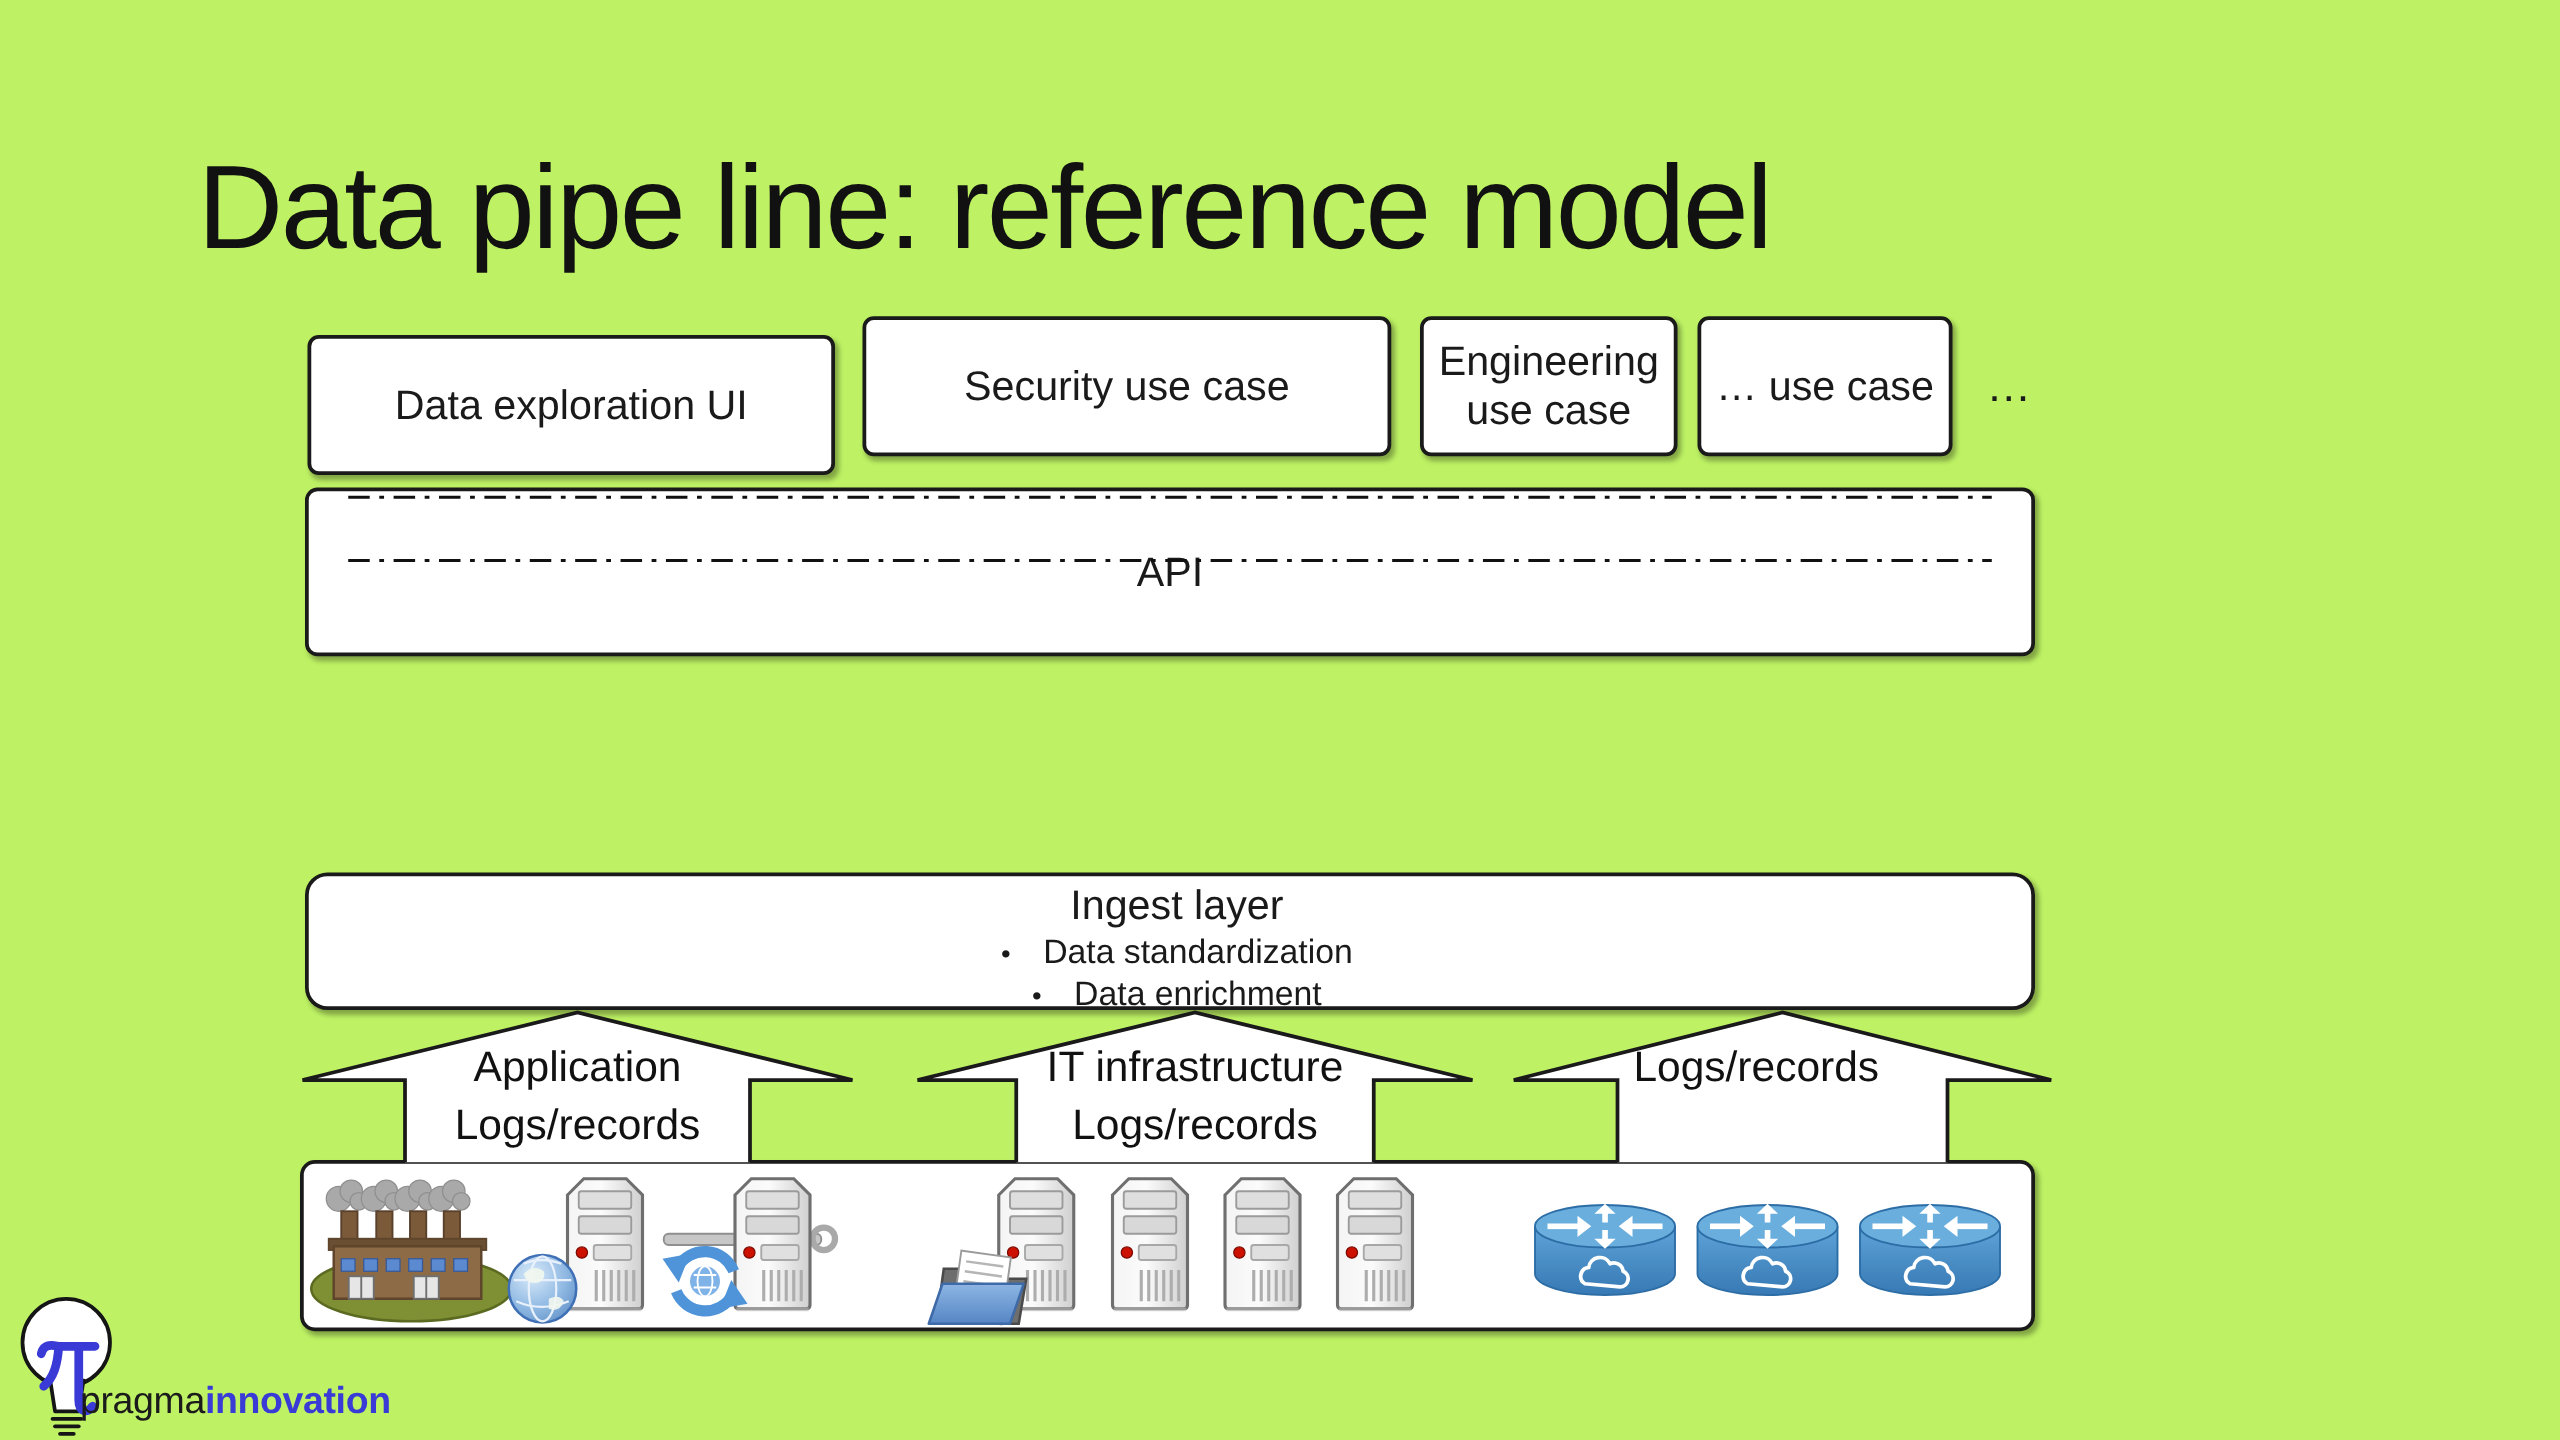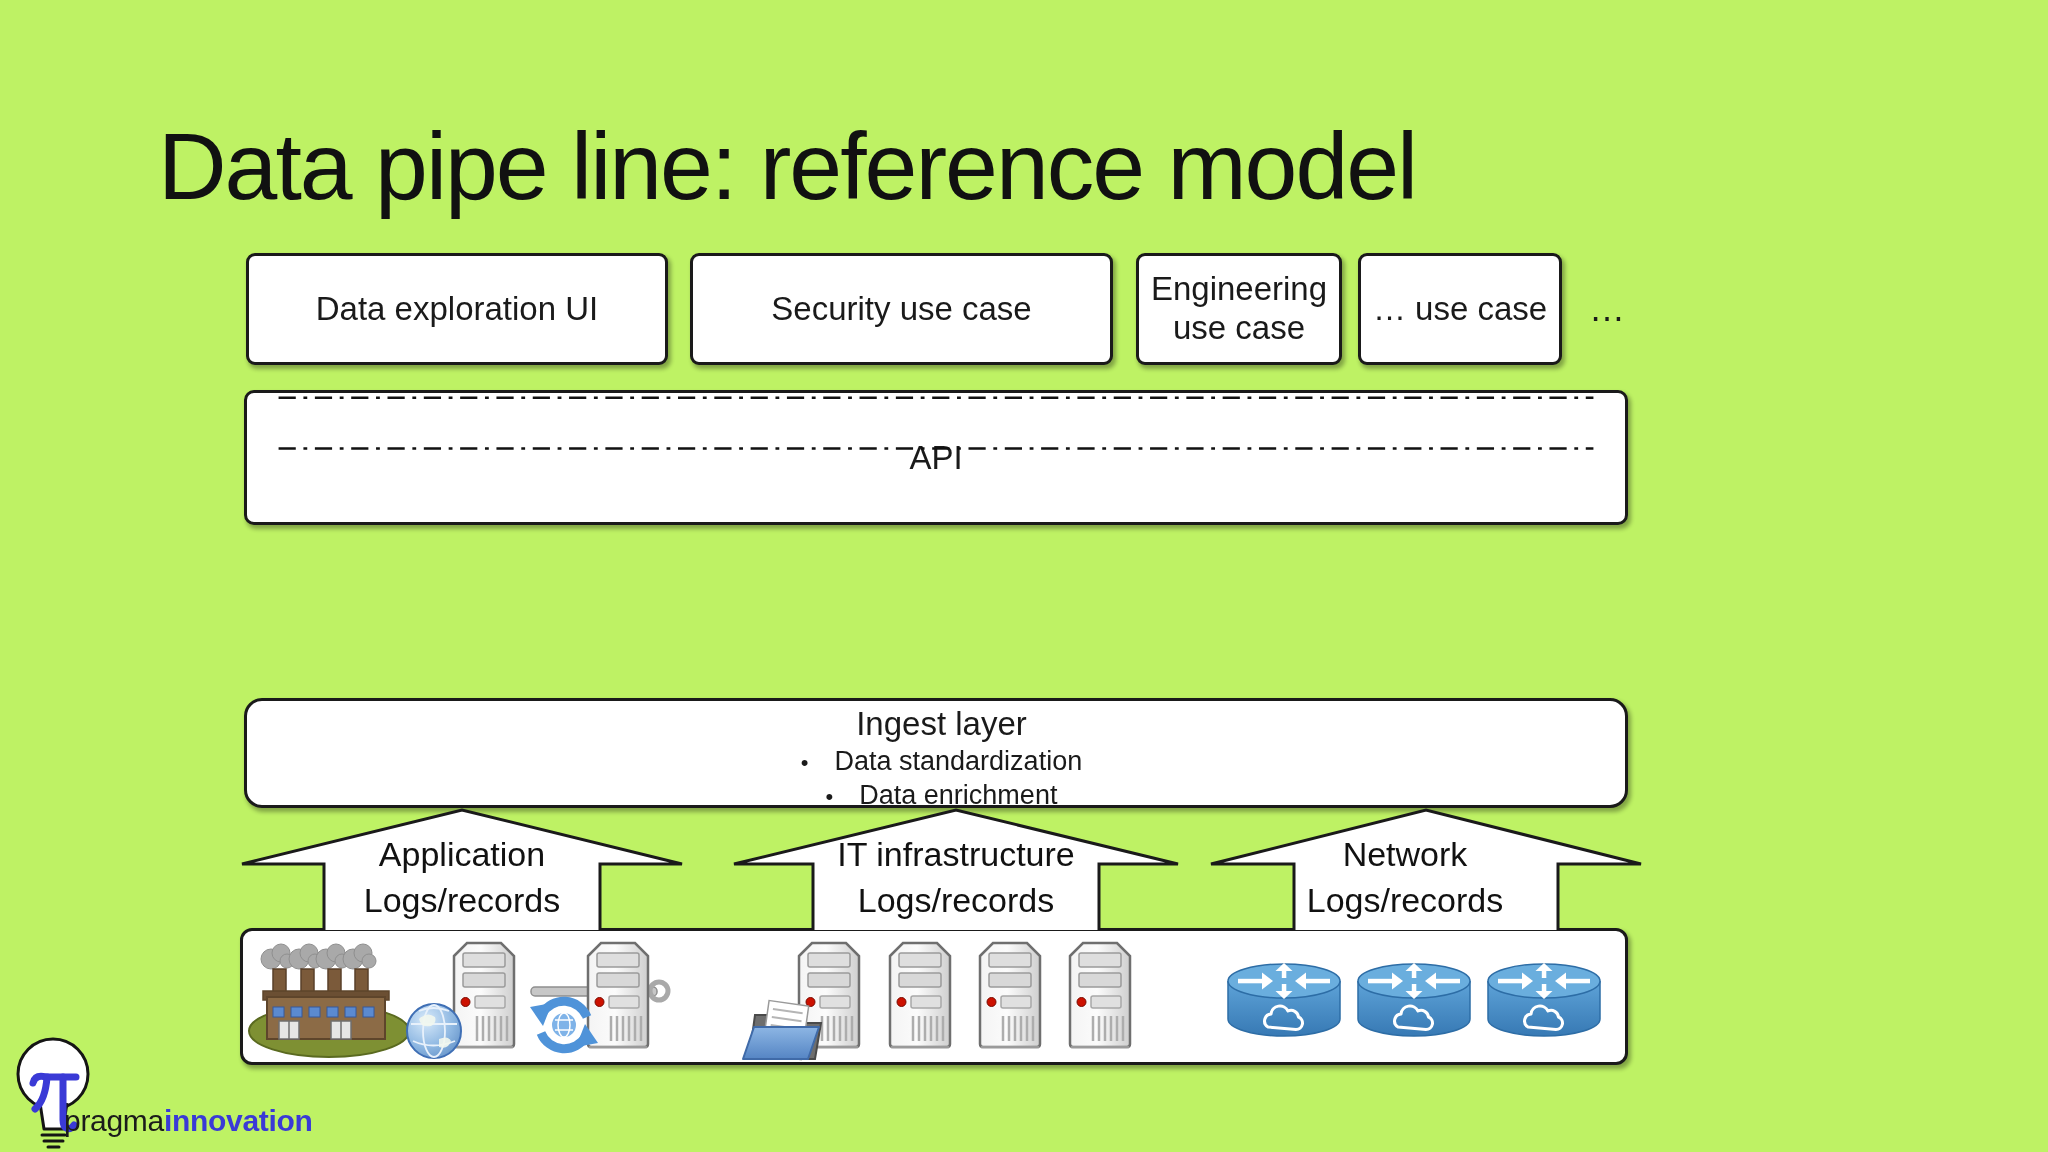--- a/index.html
+++ b/index.html
@@ -71,21 +71,21 @@
   .logo-text .regular { color: #1b1b1b; font-weight: 400; }
   .logo-text .bold    { color: #3a3ad6; font-weight: 700; }
 </style>
 </head>
 <body>
 
 <div class="slide">
 
   <div class="abs page-title">Data pipe line: reference model</div>
 
-  <div class="box usecase" style="left:246px;width:422px;">
+  <div class="box usecase" style="left:246px;width:422px;margin-top:15px;">
     <span>Data exploration UI</span>
   </div>
   <div class="box usecase" style="left:690px;width:423px;">
     <span>Security use case</span>
   </div>
   <div class="box usecase" style="left:1136px;width:206px;">
     <span>Engineering use case</span>
   </div>
   <div class="box usecase" style="left:1358px;width:204px;">
     <span>… use case</span>
@@ -276,21 +276,20 @@
 
   <div class="arrow-label" style="left:262px;">
     <div>Application</div>
     <div>Logs/records</div>
   </div>
   <div class="arrow-label" style="left:756px;">
     <div>IT infrastructure</div>
     <div>Logs/records</div>
   </div>
   <div class="arrow-label" style="left:1205px;">
-    <div>Network</div>
     <div>Logs/records</div>
   </div>
 
   <svg class="abs logo-svg" viewBox="0 0 112 120">
     <circle cx="47" cy="42" r="35" fill="#ffffff" stroke="#151515" stroke-width="3"></circle>
     <path d="M34,71 L38,97 H57 L61,71" fill="#ffffff" stroke="#151515" stroke-width="3" stroke-linejoin="round"></path>
     <g stroke="#151515" stroke-width="3" stroke-linecap="round">
       <line x1="36" y1="103" x2="59" y2="103"></line>
       <line x1="38" y1="109" x2="57" y2="109"></line>
       <line x1="42" y1="115" x2="53" y2="115"></line>

